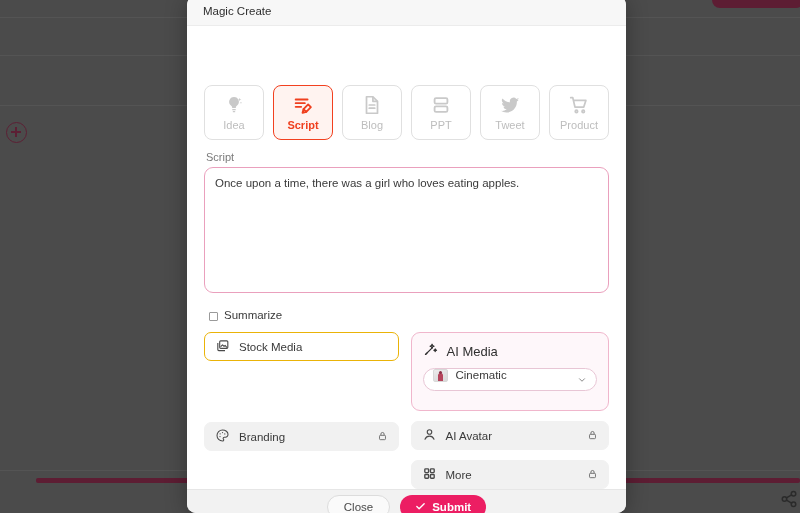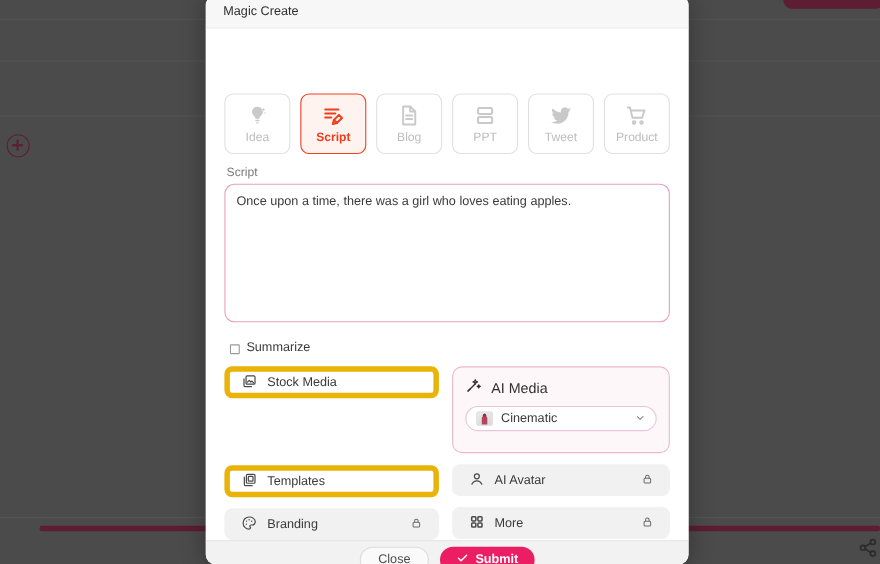--- a/index.html
+++ b/index.html
@@ -87,21 +87,21 @@
   
   .summarize-row { display: flex; align-items: flex-end; gap: 6px; margin: 12px 0 0 5px; }
   .cbox {
     width: 9px; height: 9px; border: 1px solid #9a9a9a; border-radius: 1px; background: #fff;
     cursor: pointer;
   }
   .summarize-label { font-size: 11.5px; color: #3a3a3a; }
 
   .opt-btn {
     height: 29px;
-    border: 5px solid #eab308; border-radius: 7px;
+    border: 1px solid #eab308; border-radius: 7px;
     background: #fff;
     display: flex; align-items: center;
     padding: 0 10px; gap: 9px;
     font-size: 11.5px; color: #3a3a3a;
     cursor: pointer; position: relative;
   }
   .opt-btn.grey { background: #f1f1f1; border-color: #f1f1f1; }
   .opt-btn .lock { position: absolute; right: 10px; top: 50%; transform: translateY(-50%); }
   .opt-label { flex: 0 0 auto; }
 
@@ -122,21 +122,21 @@
     border: 1.3px solid #a5a5a5; background: #fff;
     position: relative; flex: 0 0 auto;
   }
   .radio.on { border-color: #ec1e63; }
   .radio.on:after {
     content: ""; position: absolute; left: 1.6px; top: 1.6px;
     width: 4.5px; height: 4.5px; border-radius: 50%; background: #ec1e63;
   }
   .style-select {
     height: 23px; border: 1px solid #e8c6d5; border-radius: 12px;
-    background: #fff; display: flex; align-items: center;
+    background: #fff; display: flex; 
     padding: 0 9px; gap: 8px; cursor: pointer; position: relative;
   }
   .thumb {
     width: 15px; height: 13px; border-radius: 2px; flex: 0 0 auto;
     background: linear-gradient(160deg,#ececec 0%,#e2e2e2 45%,#d9d9d9 100%);
     position: relative; overflow: hidden; border: 1px solid #d8d8d8;
   }
   .thumb:after {
     content: ""; position: absolute; left: 4.5px; top: 2.5px;
     width: 5px; height: 9px; border-radius: 3px 3px 0 0;
@@ -299,30 +299,20 @@
               <rect x="7.5" y="4.5" width="13" height="12" rx="1.6"></rect>
               <path d="M4.5 8v10.5a1.6 1.6 0 0 0 1.6 1.6H16"></path>
               <path d="M9.5 13.5l2.6-2.6 2.4 2.4 1.6-1.4 2.4 2.6" stroke-linecap="round"></path>
             </svg>
           </span>
           <span class="opt-label">Stock Media</span>
         </div>
 
         <div class="spacer-41"></div>
 
-        <div class="opt-btn">
-          <span>
-            <svg width="15" height="15" viewBox="0 0 24 24" fill="none" stroke="#4a4a4a" stroke-width="1.8" stroke-linejoin="round">
-              <rect x="8" y="3.5" width="12.5" height="13" rx="1.6"></rect>
-              <path d="M5 7v11.5a1.6 1.6 0 0 0 1.6 1.6H17"></path>
-              <rect x="10.8" y="6.6" width="6.8" height="6.8" rx="1"></rect>
-            </svg>
-          </span>
-          <span class="opt-label">Templates</span>
-        </div>
 
         <div class="opt-btn grey">
           <span>
             <svg width="15" height="15" viewBox="0 0 24 24" fill="none" stroke="#4a4a4a" stroke-width="1.7" stroke-linejoin="round">
               <path d="M12 3.2a8.8 8.8 0 1 0 0 17.6c1.2 0 2-.8 2-1.8 0-.5-.2-.9-.5-1.2-.3-.3-.5-.7-.5-1.2 0-1 .8-1.8 1.8-1.8h1.6A4.4 4.4 0 0 0 20.8 10c0-3.8-3.9-6.8-8.8-6.8z"></path>
               <circle cx="8.2" cy="9.2" r="1" fill="#4a4a4a" stroke="none"></circle>
               <circle cx="12" cy="7.2" r="1" fill="#4a4a4a" stroke="none"></circle>
               <circle cx="15.6" cy="9.4" r="1" fill="#4a4a4a" stroke="none"></circle>
               <circle cx="8" cy="13.6" r="1" fill="#4a4a4a" stroke="none"></circle>
             </svg>

